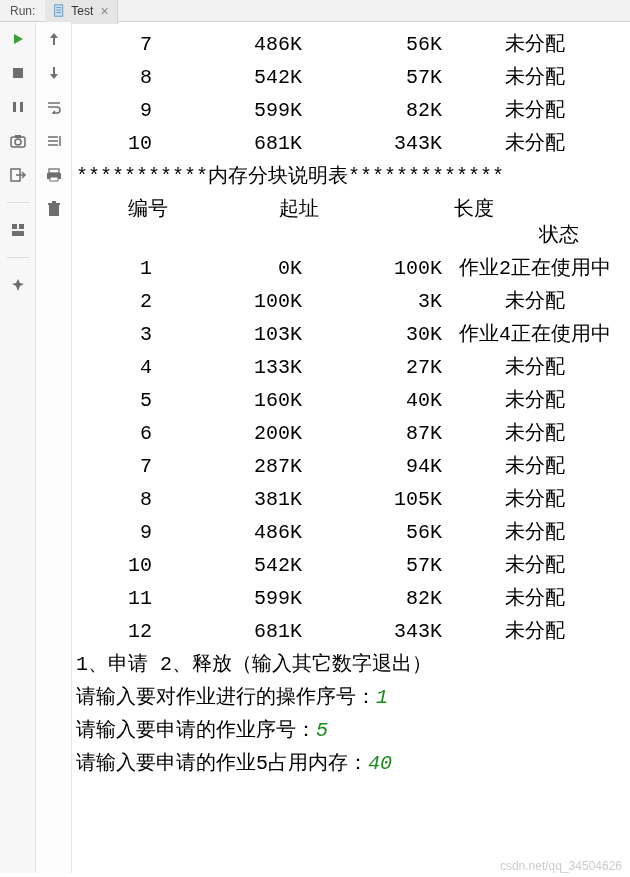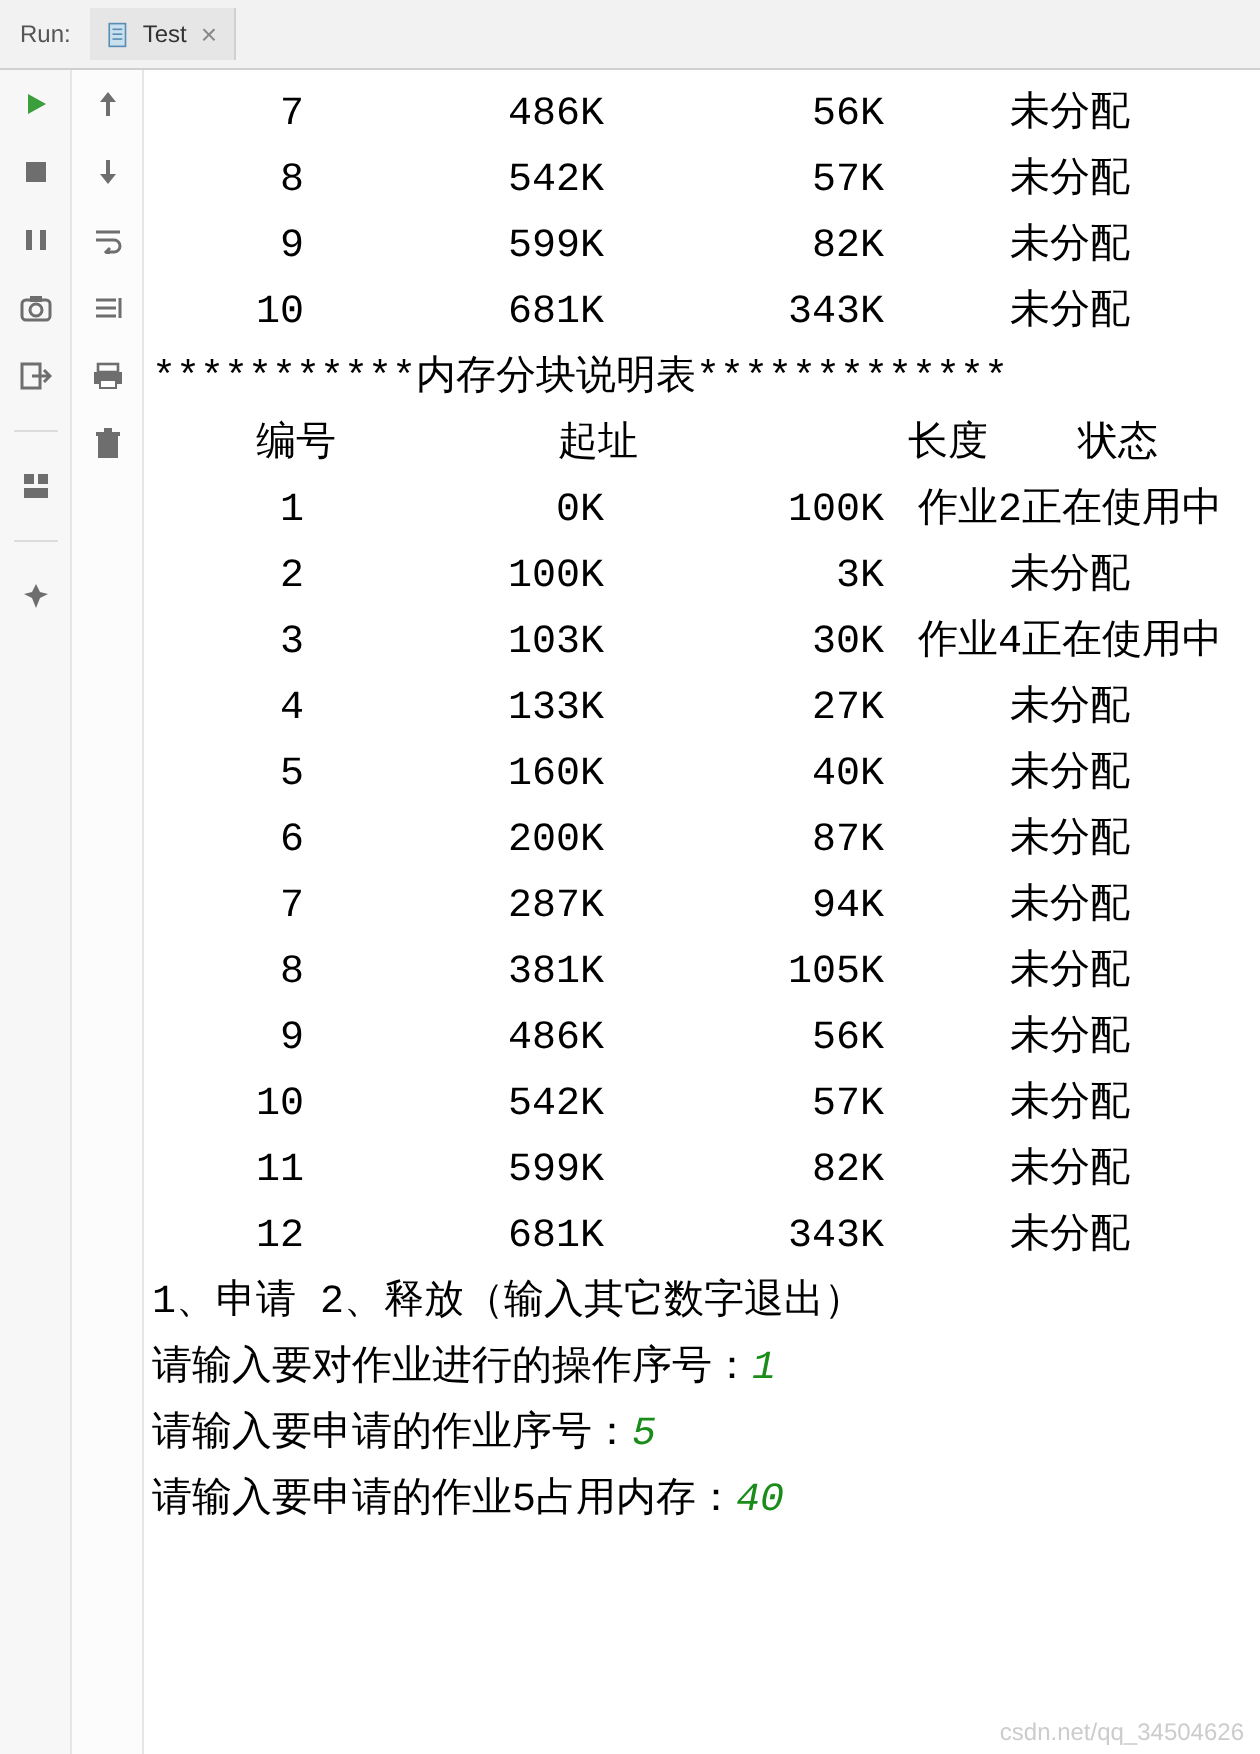--- a/index.html
+++ b/index.html
@@ -1,37 +1,37 @@
 <!DOCTYPE html>
 <html><head>
 <meta charset="utf-8">
 <style>
   * { box-sizing: border-box; margin: 0; padding: 0; }
   html, body { width: 630px; height: 877px; font-family: "Segoe UI", Arial, sans-serif; font-size: 12px; background: #fff; overflow: hidden; }
-  .top-bar { height: 35px; display: flex; align-items: center; background: #f2f2f2; border-bottom: 1px solid #d0d0d0; }
+  .top-bar { height: 22px; display: flex; align-items: center; background: #f2f2f2; border-bottom: 1px solid #d0d0d0; }
   .run-label { padding: 0 10px; color: #555; font-size: 12px; }
   .tab { display: flex; align-items: center; height: 26px; padding: 0 8px; background: #e6e6e6; border-right: 1px solid #d0d0d0; color: #333; gap: 5px; }
   .tab .doc-icon { width: 13px; height: 13px; display: inline-block; }
   .tab .close { color: #888; font-size: 14px; margin-left: 2px; line-height: 1; }
   .main { display: flex; height: calc(877px - 26px); }
   .gutter { width: 36px; background: #f7f7f7; border-right: 1px solid #e6e6e6; display: flex; flex-direction: column; align-items: center; padding-top: 8px; gap: 16px; }
   .gutter2 { width: 36px; background: #fcfcfc; border-right: 1px solid #e6e6e6; display: flex; flex-direction: column; align-items: center; padding-top: 8px; gap: 16px; }
   .gutter .ico, .gutter2 .ico { width: 18px; height: 18px; display:flex; align-items:center; justify-content:center; color:#6e6e6e; }
   .gutter .divider, .gutter2 .divider { width: 22px; height: 1px; background: #dcdcdc; margin: 2px 0; }
   .console { flex: 1; padding: 6px 6px 6px 4px; font-family: "Consolas","Courier New",monospace; font-size: 20px; color: #000; line-height: 1.65; white-space: pre; overflow: hidden; }
   .row { display: flex; }
   .c1 { width: 80px; text-align: right; padding-right: 4px;}
   .c2 { width: 150px; text-align: right; padding-right: 4px;}
   .c3 { width: 140px; text-align: right; padding-right: 4px;}
   .c4 { flex: 1; text-align: center; }
   .hdr { display: flex; }
   .hdr .h1 { width: 80px; text-align: left; padding-left: 4px; margin-left: 48px;}
   .hdr .h2 { width: 150px; text-align: center; padding-left: 40px;}
   .hdr .h3 { width: 140px; text-align: right; padding-left: 55px;}
-  .hdr .h4 { flex:1; text-align: center; }
+  .hdr .h4 { flex:1; text-align: center; margin-top: 26px; }
   .userinput { color: #1a8c1a; font-style: italic; }
   .watermark { position: absolute; bottom: 4px; right: 8px; color: #ccc; font-size: 12px; font-family: Arial; margin-left: 40px; }
 </style>
 </head>
 <body>
 
 <div class="top-bar">
   <div class="run-label">Run:</div>
   <div class="tab">
     <span class="doc-icon">

